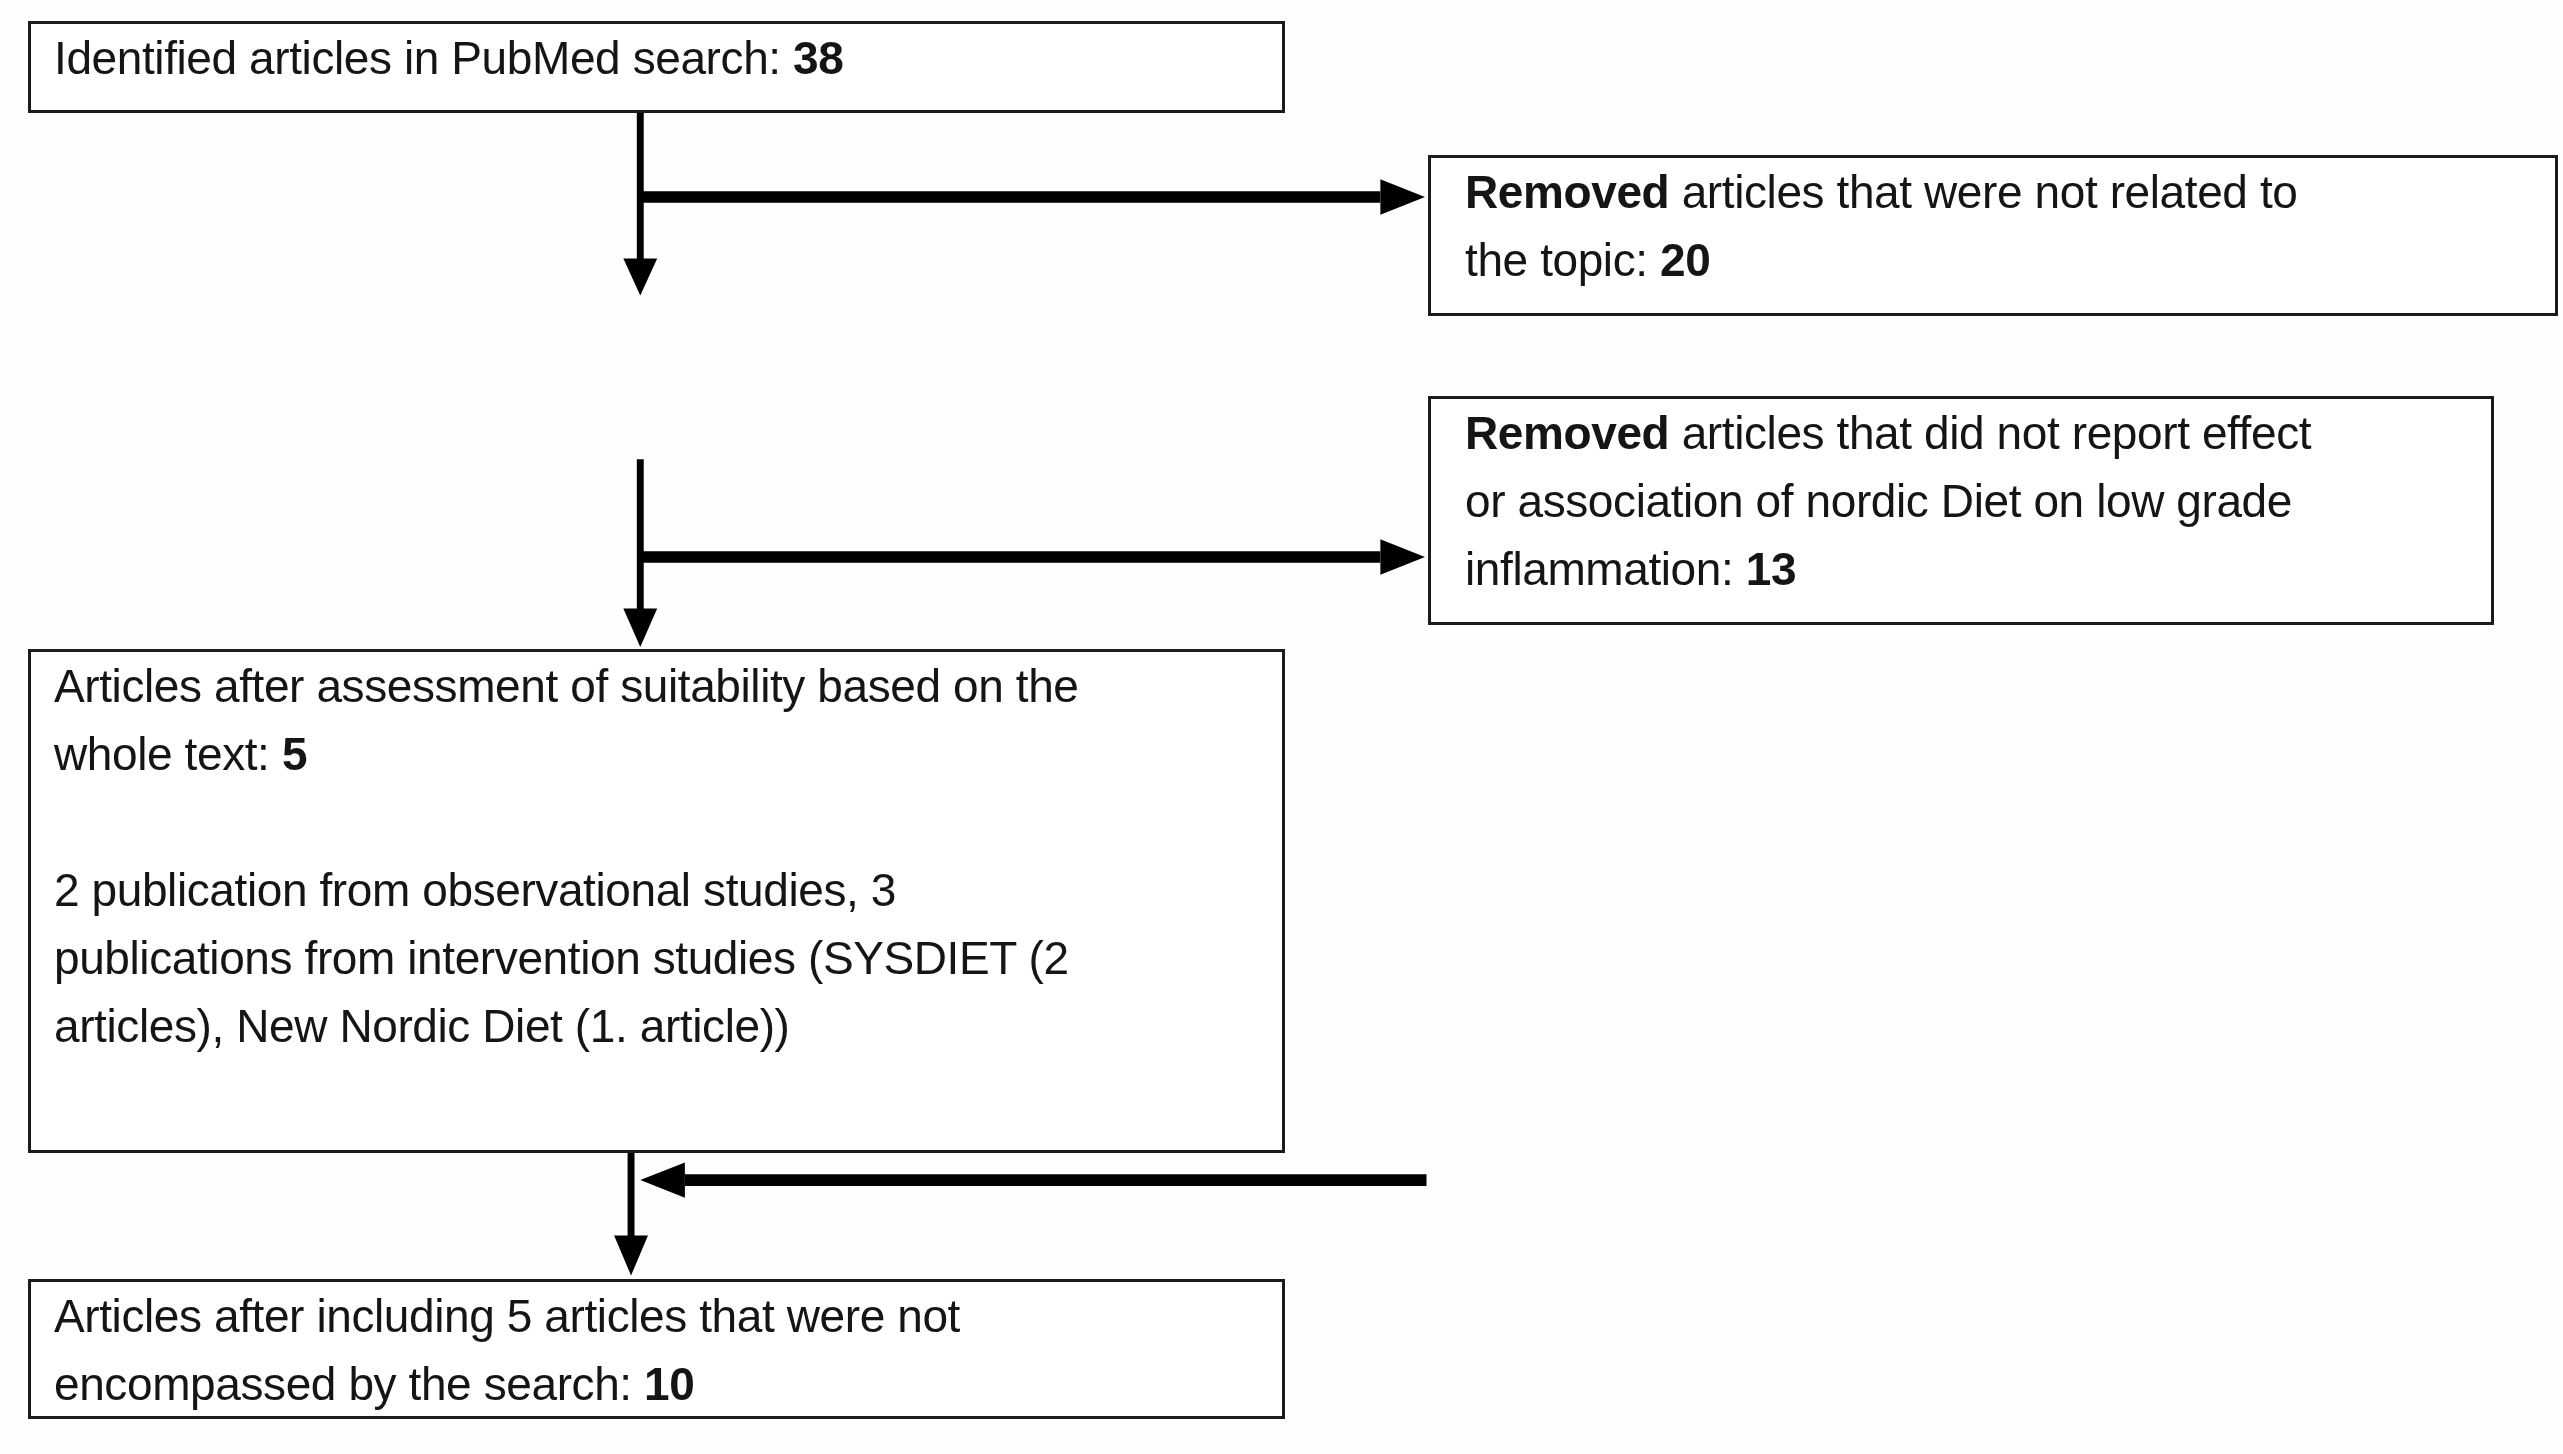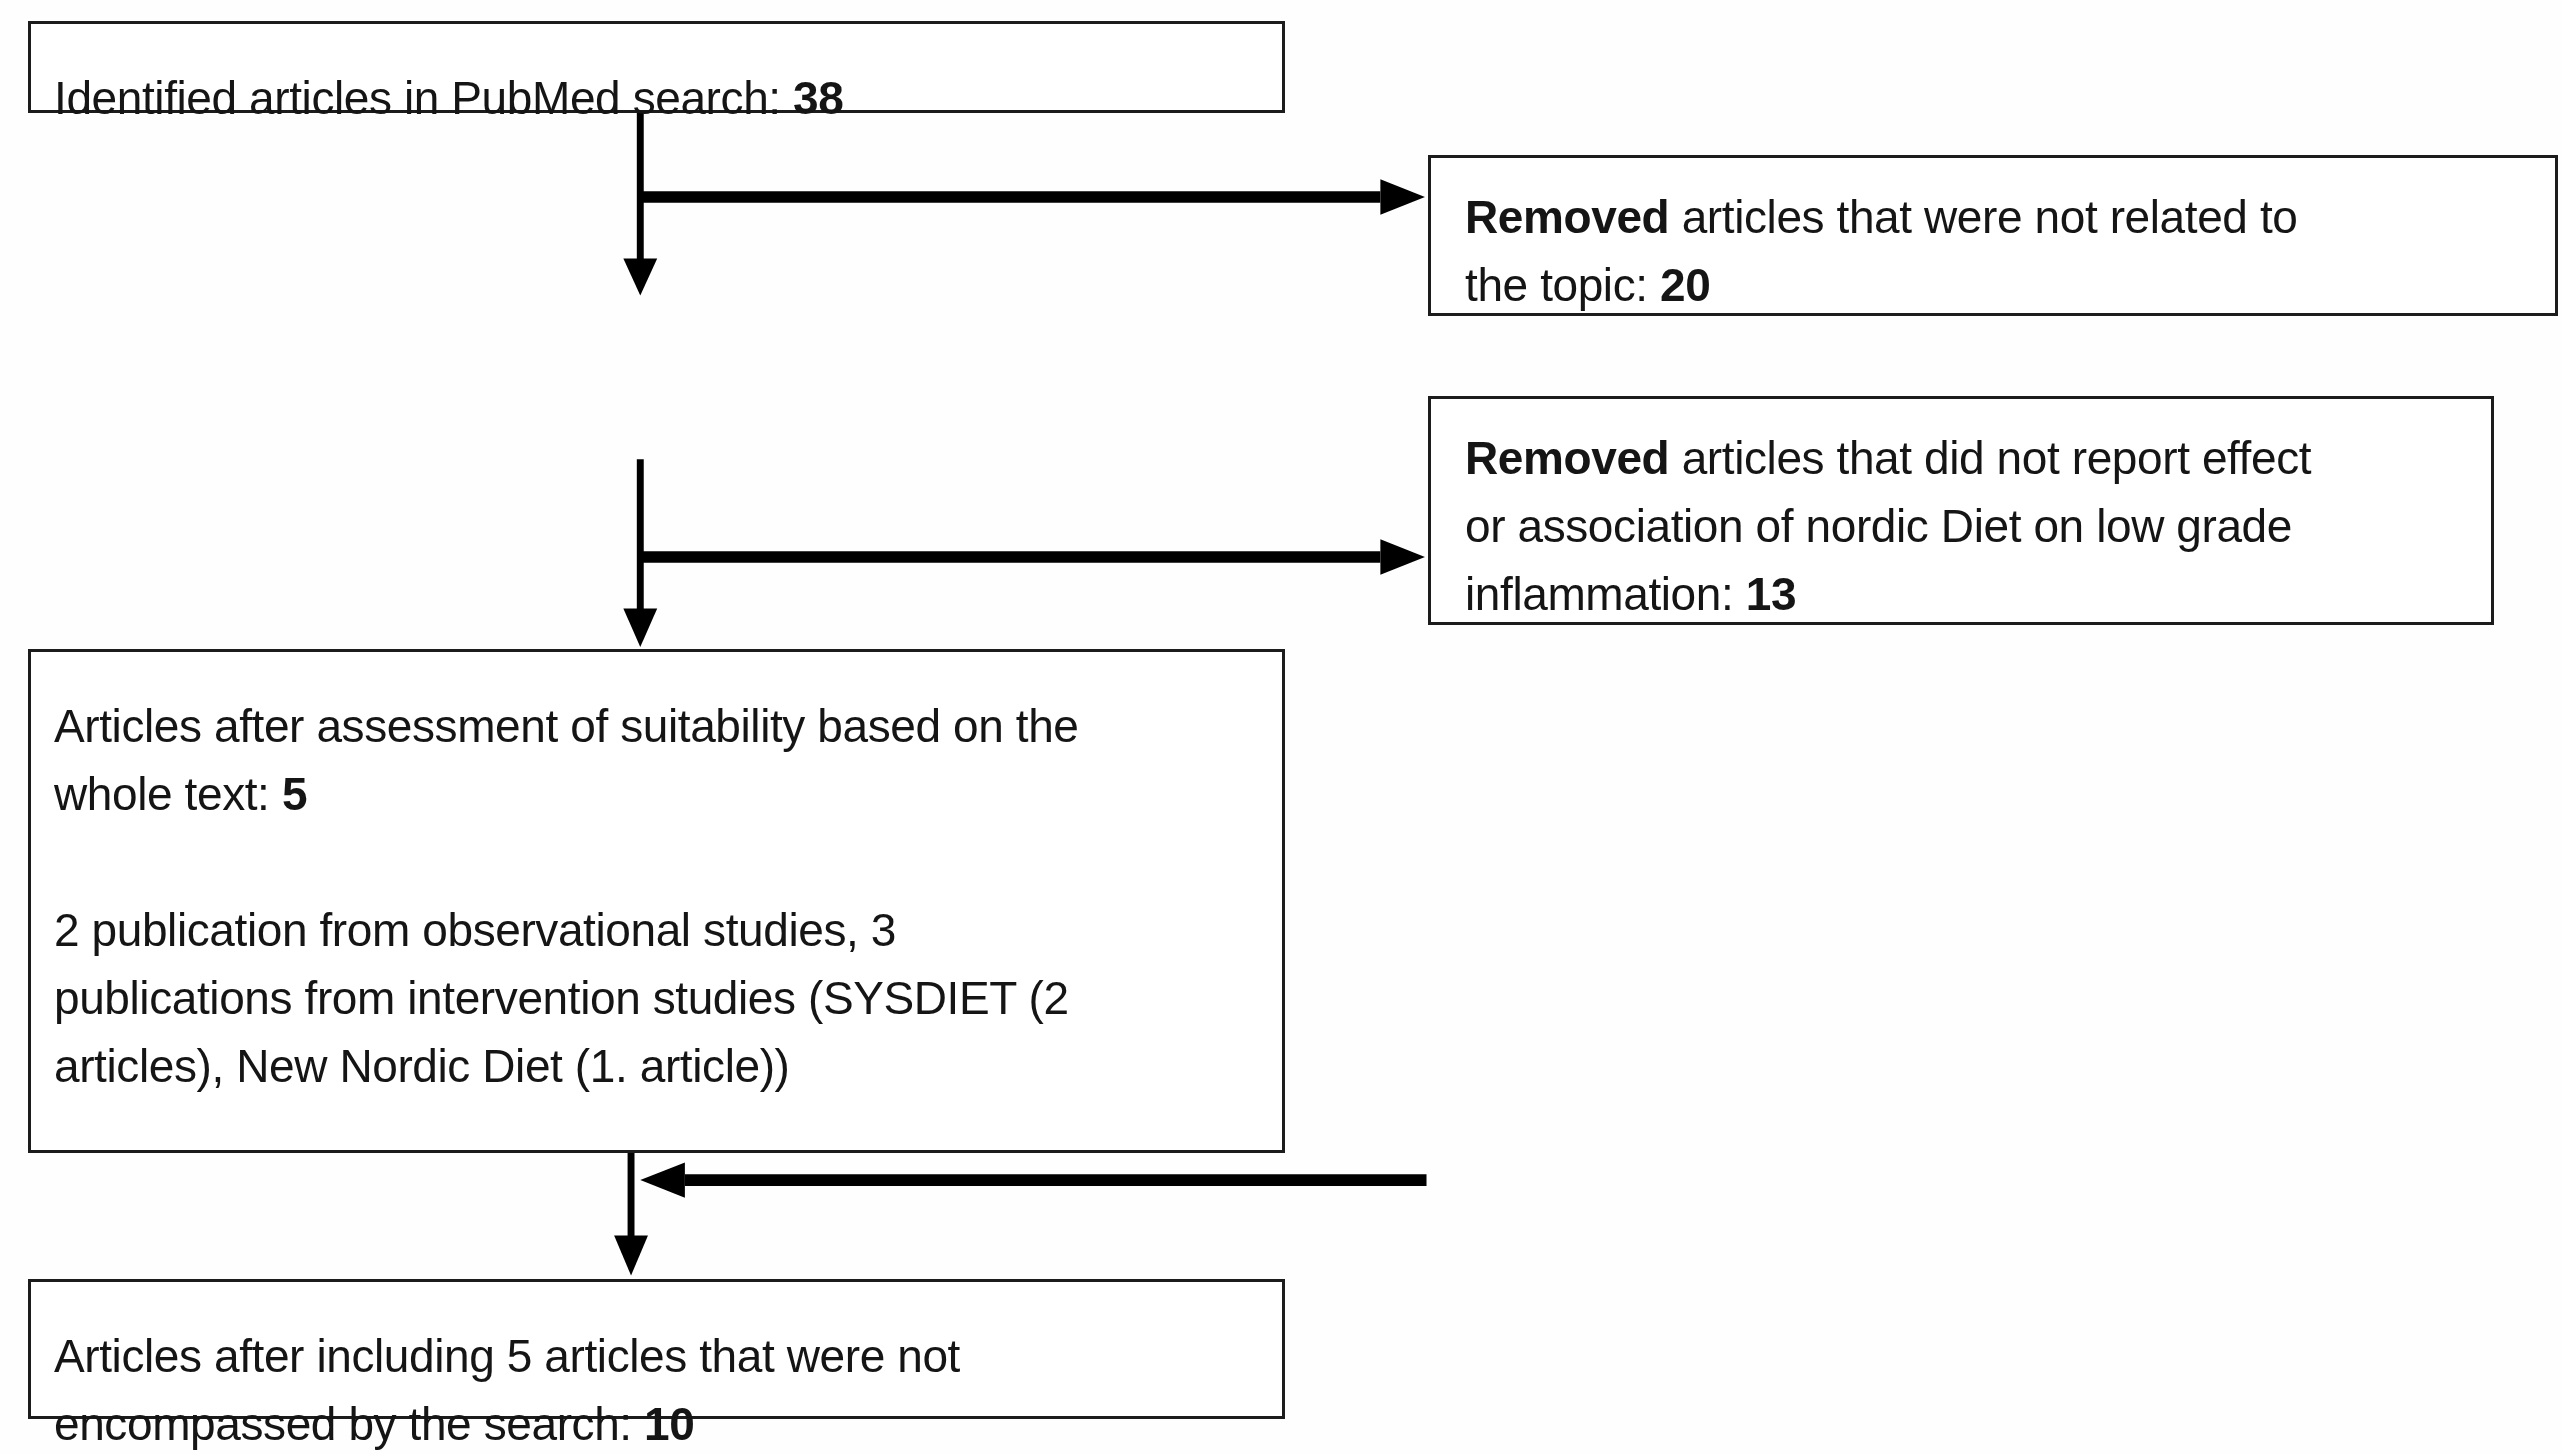--- a/index.html
+++ b/index.html
@@ -30,22 +30,22 @@
     background: #ffffff;
     border: 3.1px solid #1c1c1c;
     z-index: 2;
   }
   .box-text {
     font-size: 46px;
     line-height: 68px;
     white-space: pre-line;
     letter-spacing: -0.4px;
   }
-  .left-col .box-text  { padding: 16px 23px; margin-top: 24px; }
-  .right-col .box-text { padding: 25px 34px; }
+  .left-col .box-text  { padding: 0 23px; }
+  .right-col .box-text { padding: 0 34px; }
   .b { font-weight: bold; }
 
   
   #box-identified { left: 28px;  top: 21px;   width: 1257px; height: 92px; }
   #box-relevant   { left: 28px;  top: 296px;  width: 1257px; height: 163px; }
   #box-assessed   { left: 28px;  top: 649px;  width: 1257px; height: 504px; }
   #box-final      { left: 28px;  top: 1279px; width: 1257px; height: 140px; }
 
   
   #box-removed-topic  { left: 1428px; top: 155px;  width: 1130px; height: 161px; }

